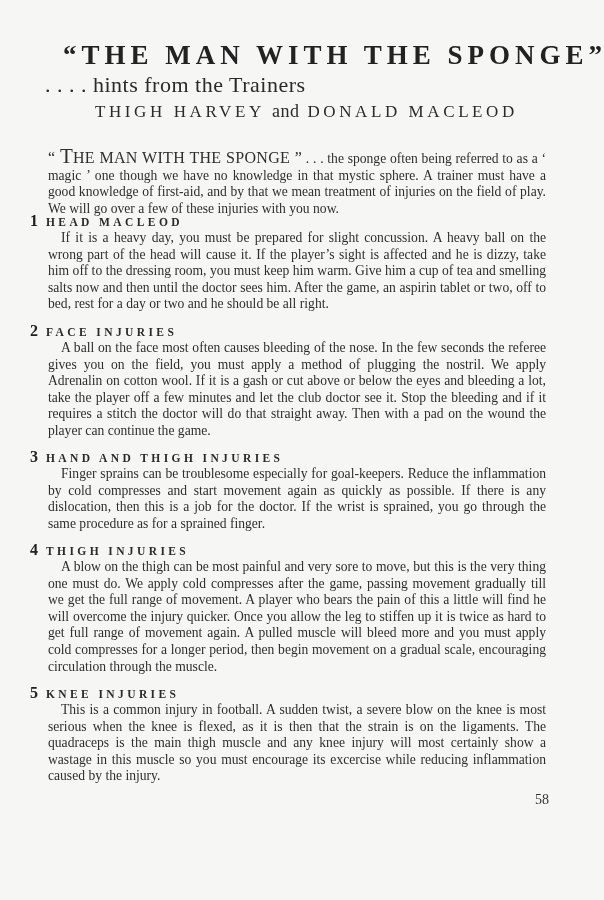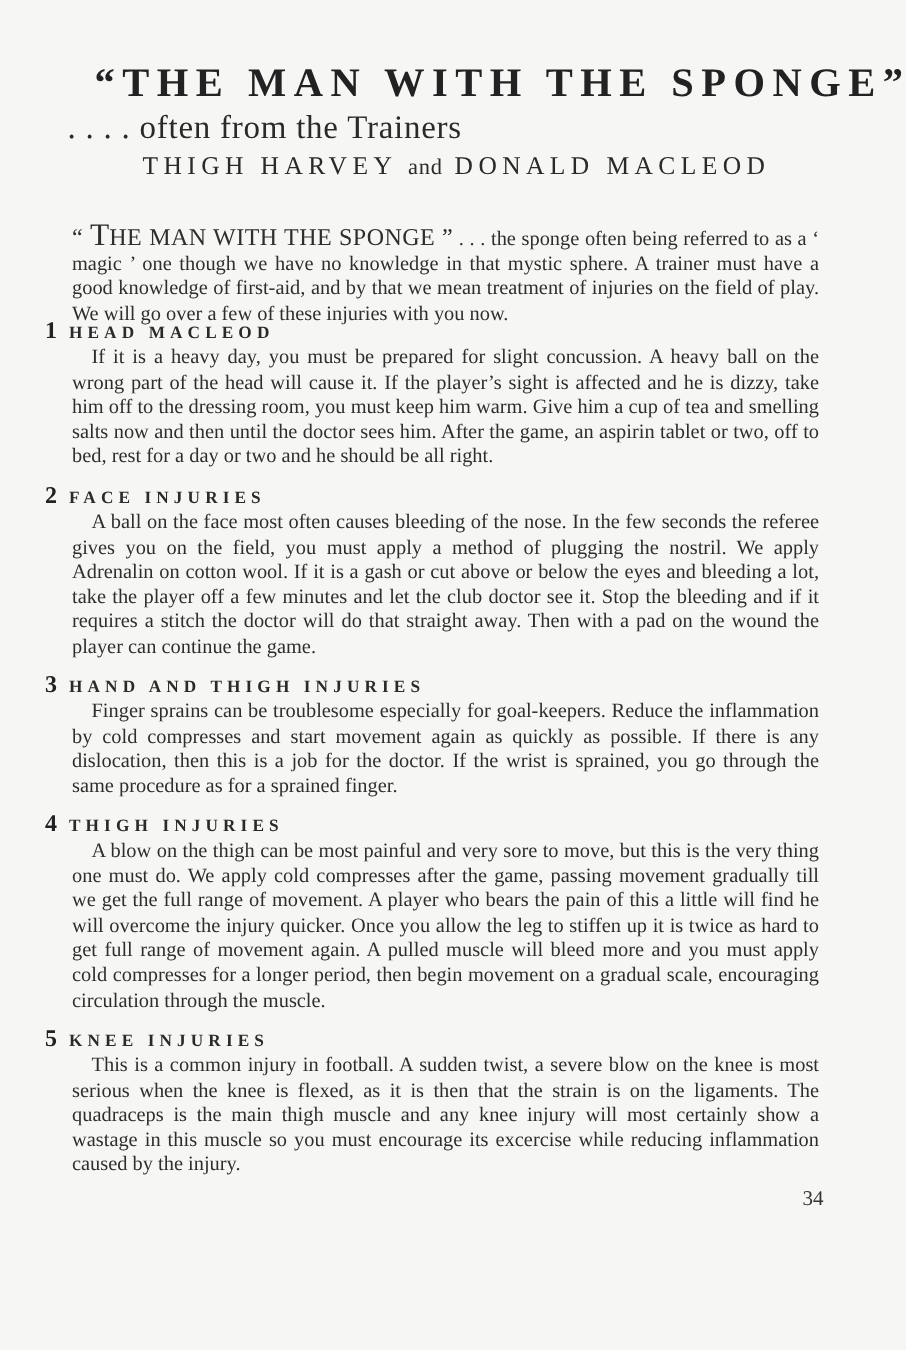--- a/index.html
+++ b/index.html
@@ -17,21 +17,21 @@
     color: #222; white-space: nowrap;
   }
   .subtitle {
     position: absolute; left: 45px; top: 72px;
     font-size: 22px; color: #2a2a2a; white-space: nowrap; letter-spacing: 0.5px;
   }
   .authors {
     position: absolute; left: 95px; top: 101px;
     font-size: 17px; letter-spacing: 3.6px; color: #2a2a2a; white-space: nowrap;
   }
-  .authors .and { font-size: 15px; letter-spacing: 0.5px; }
+  .authors .and { font-size: 18px; letter-spacing: 0.5px; }
   .body-text {
     font-size: 13.6px; line-height: 16.6px; text-align: justify;
     color: #2e2e2e;
   }
   .intro { position: absolute; left: 48px; top: 148px; width: 498px; }
   .intro .dropcap { font-size: 21px; }
   .intro .caps { font-size: 16px; letter-spacing: 0.3px; }
   .section { position: absolute; left: 30px; width: 520px; }
   .sec-head { display: flex; align-items: baseline; height: 18px; }
   .sec-num {
@@ -45,21 +45,21 @@
   .page-number {
     position: absolute; left: 535px; top: 792px; font-size: 14px; color: #333;
   }
 </style>
 </head>
 <body>
 
 <div class="page">
 
   <div class="title">“THE MAN WITH THE SPONGE”</div>
-  <div class="subtitle">. . . . often from the Trainers</div>
+  <div class="subtitle">. . . . hints from the Trainers</div>
   <div class="authors">
     <span>THIGH HARVEY</span>
     <span class="and">and</span>
     <span>DONALD MACLEOD</span>
   </div>
 
   <div class="intro body-text">
     <span class="caps">“ </span><span class="dropcap">T</span><span class="caps">HE MAN WITH THE SPONGE ”</span><span> . . . the sponge often being referred to as a ‘ magic ’ one though we have no knowledge in that mystic sphere. A trainer must have a good knowledge of first-aid, and by that we mean treatment of injuries on the field of play. We will go over a few of these injuries with you now.</span>
   </div>
 
@@ -106,14 +106,14 @@
   <div class="section" style="top:684px;">
     <div class="sec-head">
       <span class="sec-num">5</span>
       <span class="sec-title">KNEE INJURIES</span>
     </div>
     <div class="sec-body body-text">
         <p>This is a common injury in football. A sudden twist, a severe blow on the knee is most serious when the knee is flexed, as it is then that the strain is on the ligaments. The quadraceps is the main thigh muscle and any knee injury will most certainly show a wastage in this muscle so you must encourage its excercise while reducing inflammation caused by the injury.</p>
       </div>
   </div>
 
-  <div class="page-number">34</div>
+  <div class="page-number">58</div>
 </div>
 
 </body></html>

